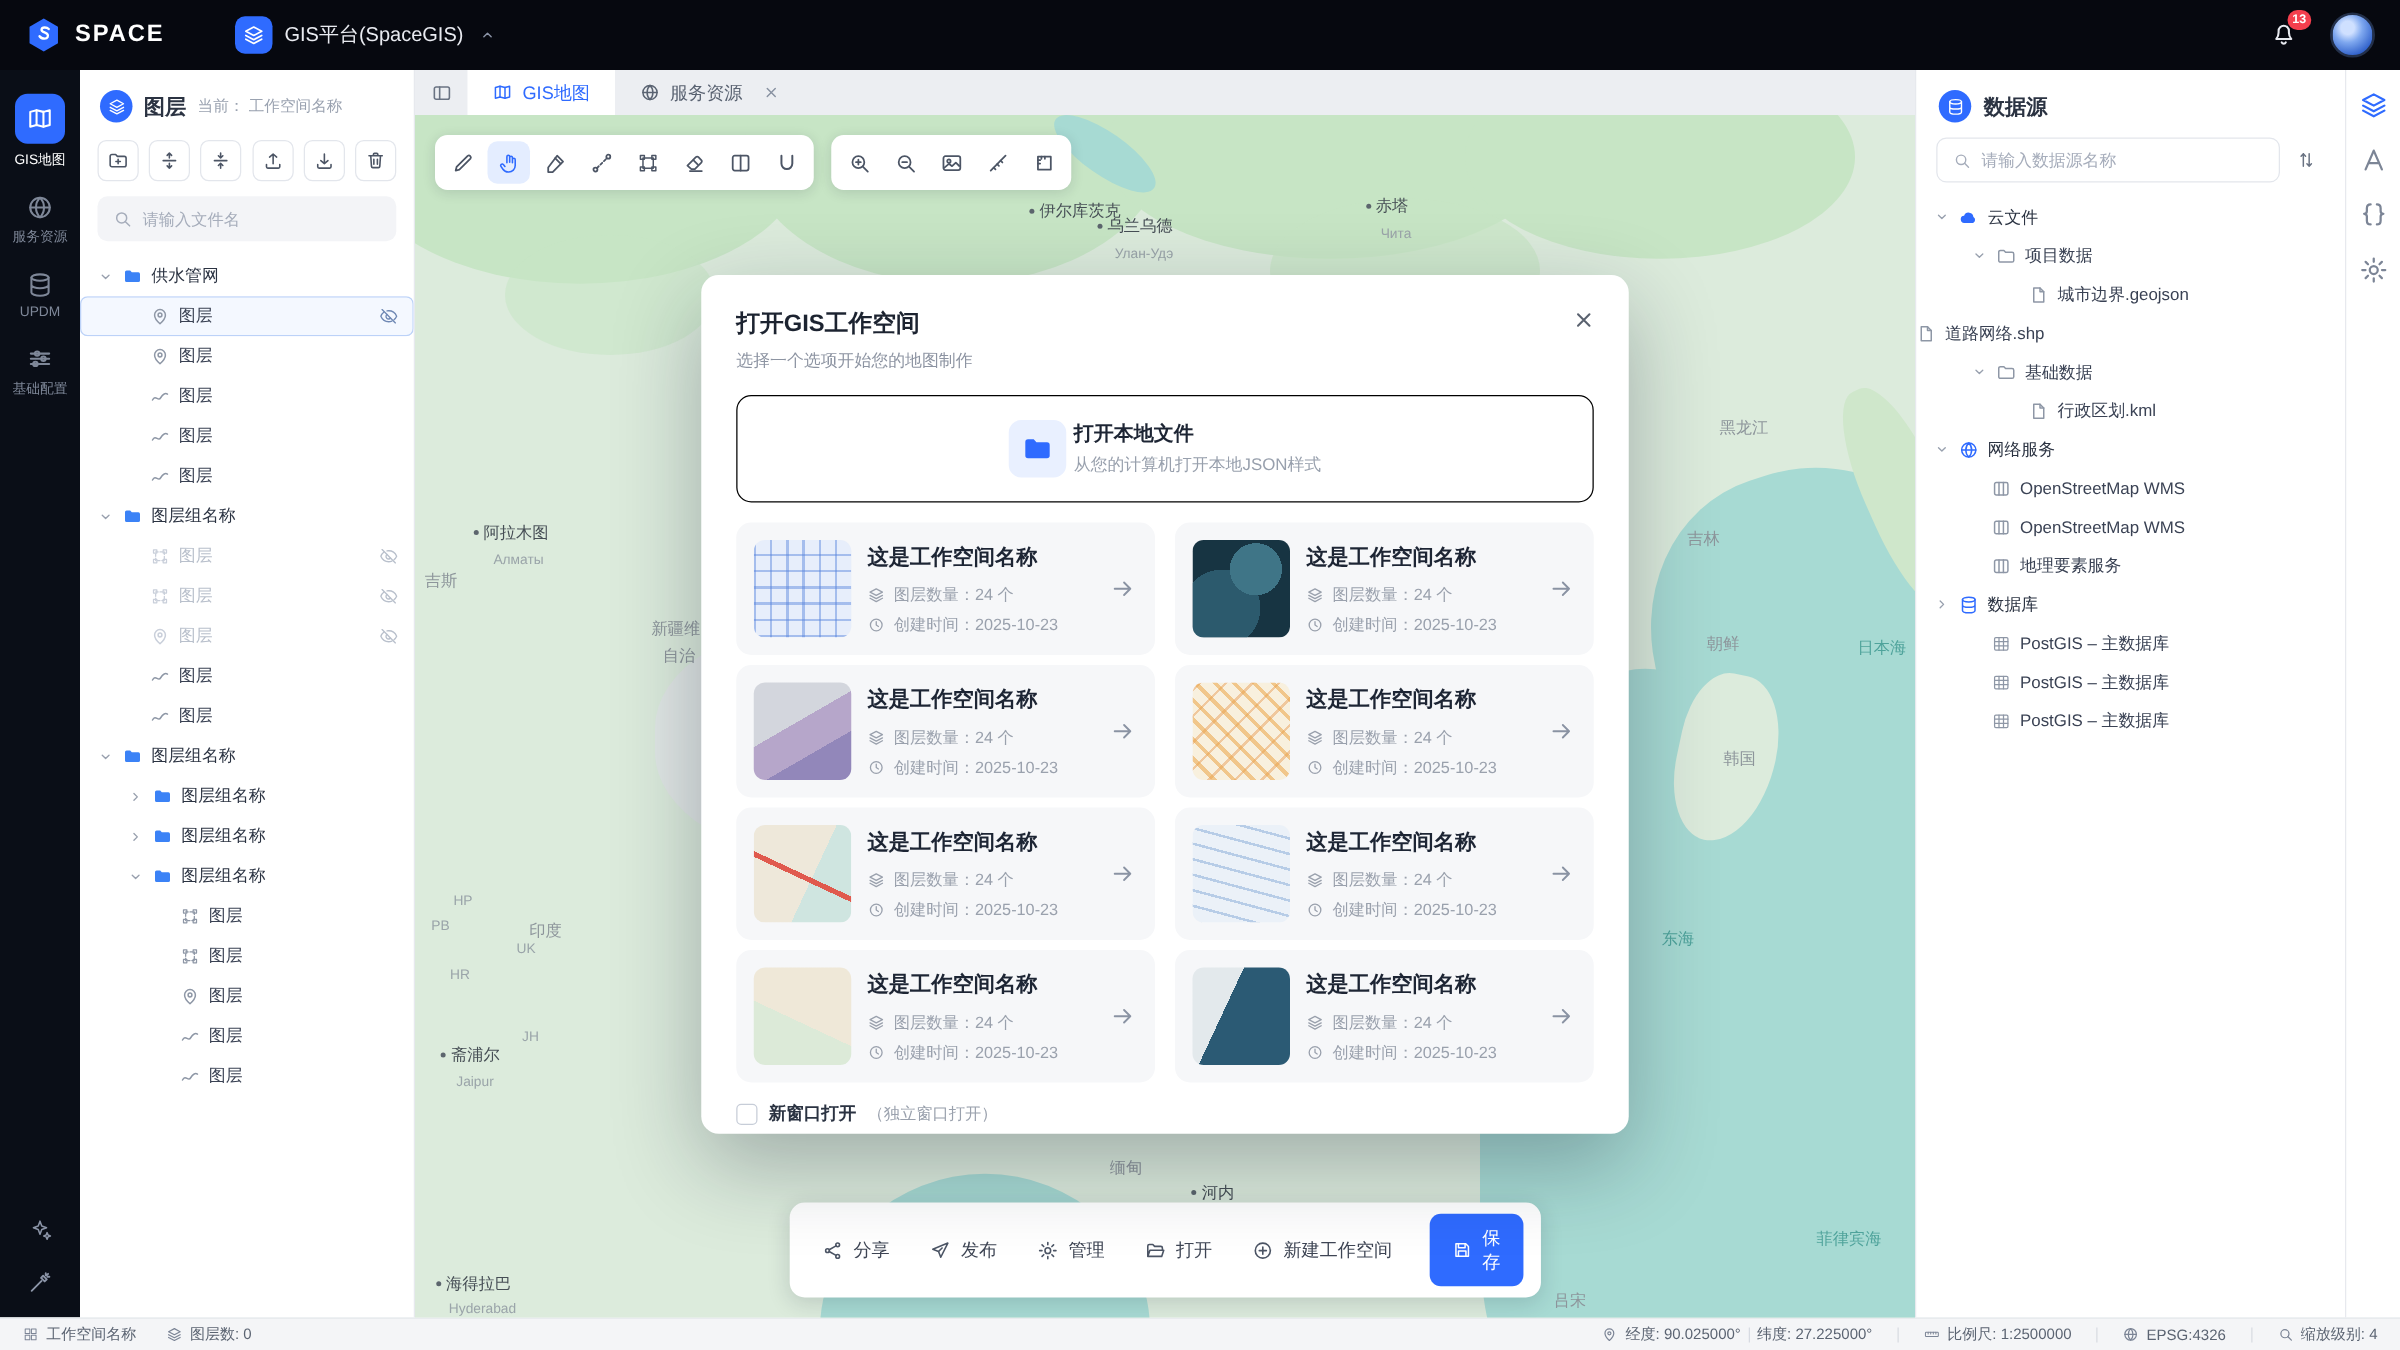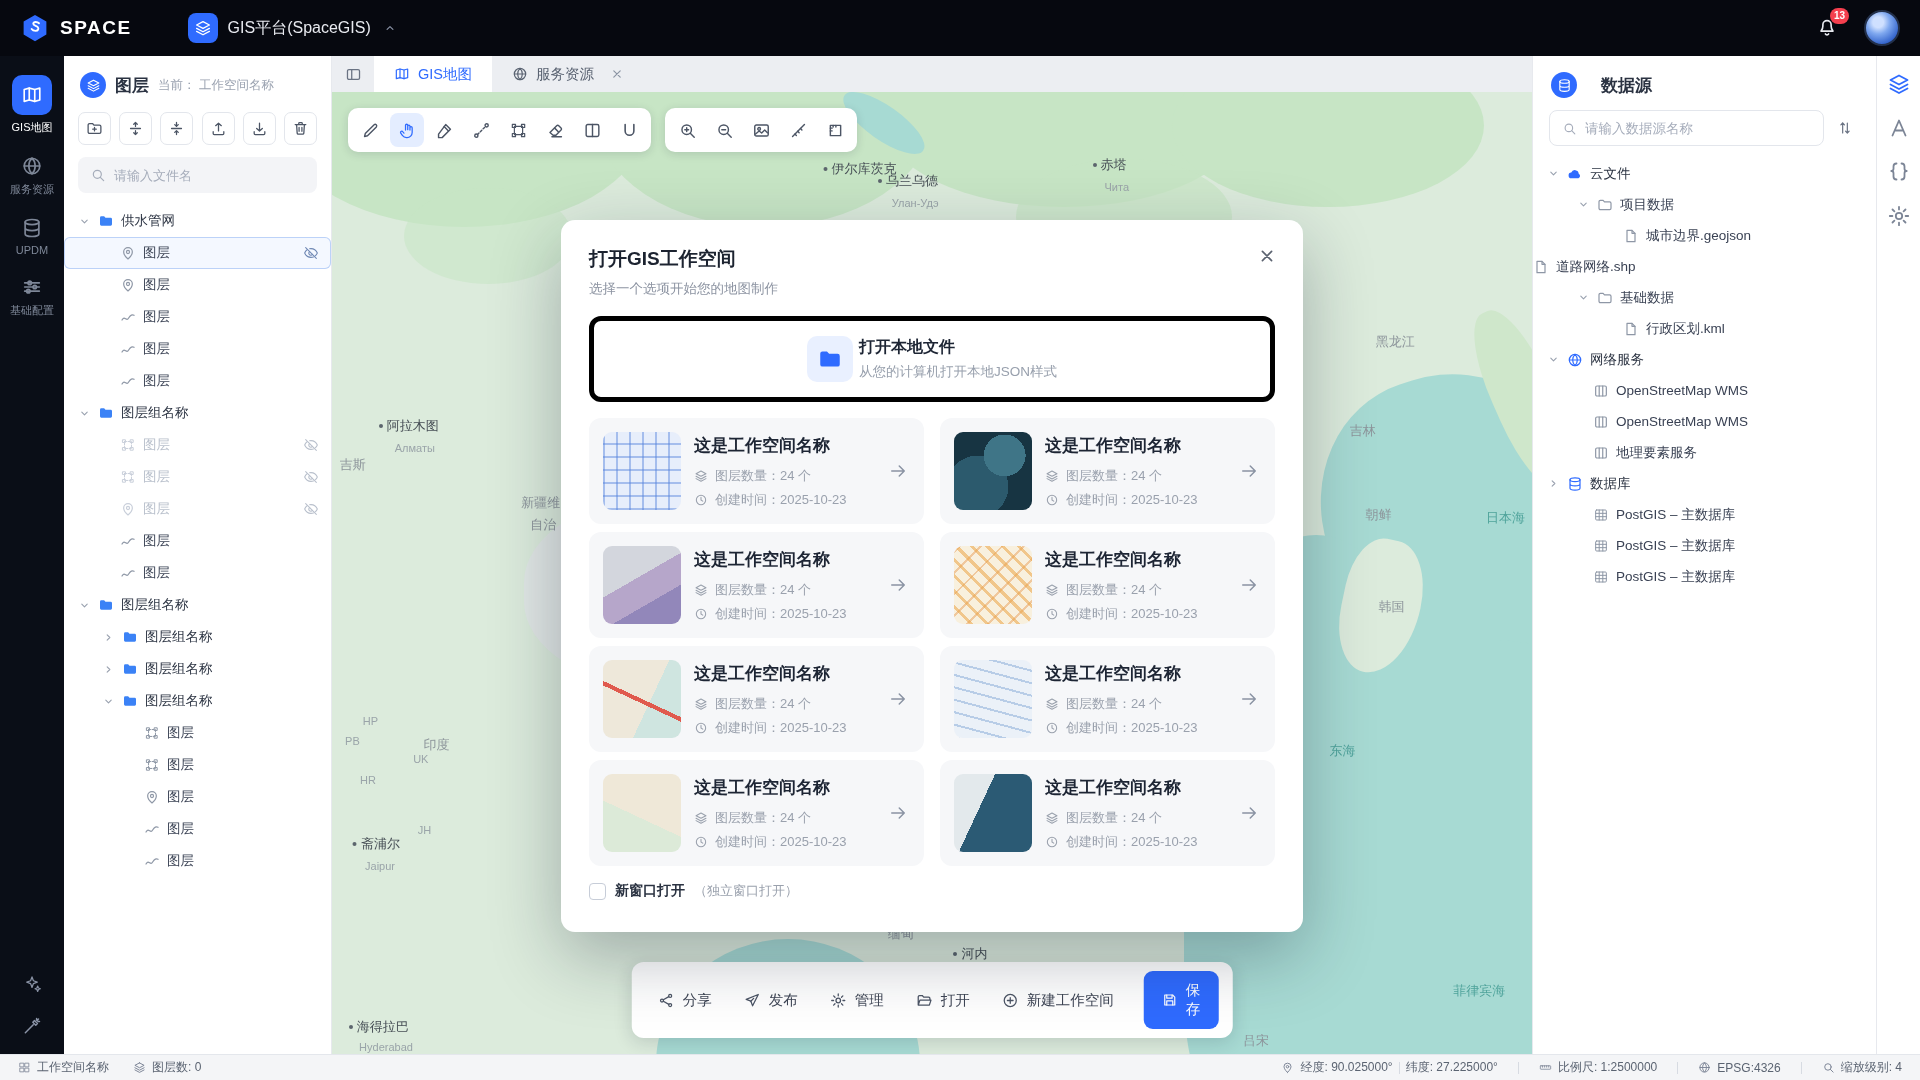--- a/index.html
+++ b/index.html
@@ -121,25 +121,25 @@
 
 
 .abar{position:absolute;left:50%;bottom:16px;transform:translateX(-50%);background:#fff;border-radius:12px;box-shadow:0 4px 18px rgba(20,30,50,.16);display:flex;align-items:center;gap:30px;padding:9px 14px 9px 26px;z-index:5}
 .abar-items{display:flex;gap:32px;align-items:center}
 .abar-item{display:flex;align-items:center;gap:8px;font-size:14.5px;color:#3e4554;cursor:pointer;white-space:nowrap}
 .abar-item .icon{width:17px;height:17px;color:#4c5565}
 .abar-save{display:flex;align-items:center;gap:8px;background:#2f6bff;color:#fff;font-size:14.5px;border:0;border-radius:9px;padding:10px 18px;cursor:pointer;font-family:inherit}
 .abar-save .icon{width:16px;height:16px}
 
 
-.modal{position:absolute;left:50%;top:128px;transform:translateX(-50%);width:742px;background:#fff;border-radius:14px;box-shadow:0 24px 70px rgba(15,25,45,.30);padding:26px 28px 32px;z-index:10}
+.modal{position:absolute;left:50%;top:128px;transform:translateX(-50%);width:742px;background:#fff;border-radius:14px;box-shadow:0 24px 70px rgba(15,25,45,.30);padding:26px 28px 7px;z-index:10}
 .modal-title{font-size:19px;font-weight:700;color:#1c2330}
 .modal-sub{font-size:13.5px;color:#8d94a2;margin-top:8px}
 .modal-close{position:absolute;top:26px;right:26px;width:20px;height:20px;color:#5b6370;cursor:pointer}
-.local-card{margin-top:18px;border:5px solid #000000;border-radius:12px;height:86px;display:flex;align-items:center;justify-content:center;gap:6px;cursor:pointer;background:#fff}
+.local-card{margin-top:18px;border:1px solid #000000;border-radius:12px;height:86px;display:flex;align-items:center;justify-content:center;gap:6px;cursor:pointer;background:#fff}
 .local-ic{width:46px;height:46px;border-radius:10px;background:#e9f0ff;display:flex;align-items:center;justify-content:center;color:#2f6bff;flex:none}
 .local-ic .icon{width:26px;height:26px}
 .local-text .t{font-size:16px;font-weight:700;color:#1d2534}
 .local-text .s{font-size:13.5px;color:#98a0ad;margin-top:5px}
 .cards{margin-top:16px;display:grid;grid-template-columns:1fr 1fr;gap:8px 16px}
 .wcard{background:#f6f7f9;border-radius:12px;padding:14px;display:flex;gap:13px;align-items:flex-start;cursor:pointer;position:relative}
 .thumb{width:78px;height:78px;border-radius:9px;flex:none;background:#e8edf3}
 .t1{background:repeating-linear-gradient(0deg,rgba(84,130,220,.45) 0 2px,transparent 2px 13px),repeating-linear-gradient(90deg,rgba(84,130,220,.45) 0 2px,transparent 2px 13px),#e7eefb}
 .t2{background:radial-gradient(circle at 65% 30%,#3f7587 0 28%,transparent 28%),radial-gradient(circle at 30% 70%,#2c5a6d 0 40%,transparent 40%),#173442}
 .t3{background:linear-gradient(150deg,#d3d6dd 0 42%,#b6a6ca 42% 68%,#9287ba 68%)}
@@ -153,21 +153,21 @@
 .wc-meta{display:flex;align-items:center;gap:7px;font-size:13px;color:#9aa1ad;margin-top:6px}
 .wc-meta .icon{width:14px;height:14px}
 .wc-arrow{position:absolute;right:16px;top:50%;transform:translateY(-50%);width:20px;height:20px;color:#8a93a3;cursor:pointer}
 .modal-foot{margin-top:16px;display:flex;align-items:center;gap:9px}
 .checkbox{width:17px;height:17px;border:1.5px solid #c7cdd8;border-radius:4px;background:#fff;cursor:pointer;flex:none}
 .foot-label{font-size:14px;font-weight:700;color:#2b3342}
 .foot-note{font-size:13px;color:#9aa1ad}
 
 
 .rpanel{width:344px;background:#fff;border-left:1px solid #e7e9ee;display:flex;flex-direction:column;flex:none}
-.rp-head{display:flex;align-items:center;gap:24px;padding:16px 18px 12px}
+.rp-head{display:flex;align-items:center;gap:10px;padding:16px 18px 12px}
 .rp-badge{width:26px;height:26px;border-radius:50%;background:#2f6bff;color:#fff;display:flex;align-items:center;justify-content:center;flex:none}
 .rp-badge .icon{width:15px;height:15px}
 .rp-title{font-size:17px;font-weight:700}
 .rp-search{margin:0 16px 12px;display:flex;gap:6px;align-items:center}
 .rp-input{flex:1;height:36px;border:1px solid #e3e6ec;border-radius:8px;display:flex;align-items:center;gap:8px;padding:0 12px;color:#a6adbb;background:#fff}
 .rp-input .icon{width:15px;height:15px}
 .rp-input input{border:0;outline:0;width:100%;font-size:13.5px;color:#2b3342}
 .rp-input input::placeholder{color:#a6adbb}
 .rp-sort{width:30px;height:36px;display:flex;align-items:center;justify-content:center;color:#6a7383;cursor:pointer}
 .rp-sort .icon{width:16px;height:16px}

